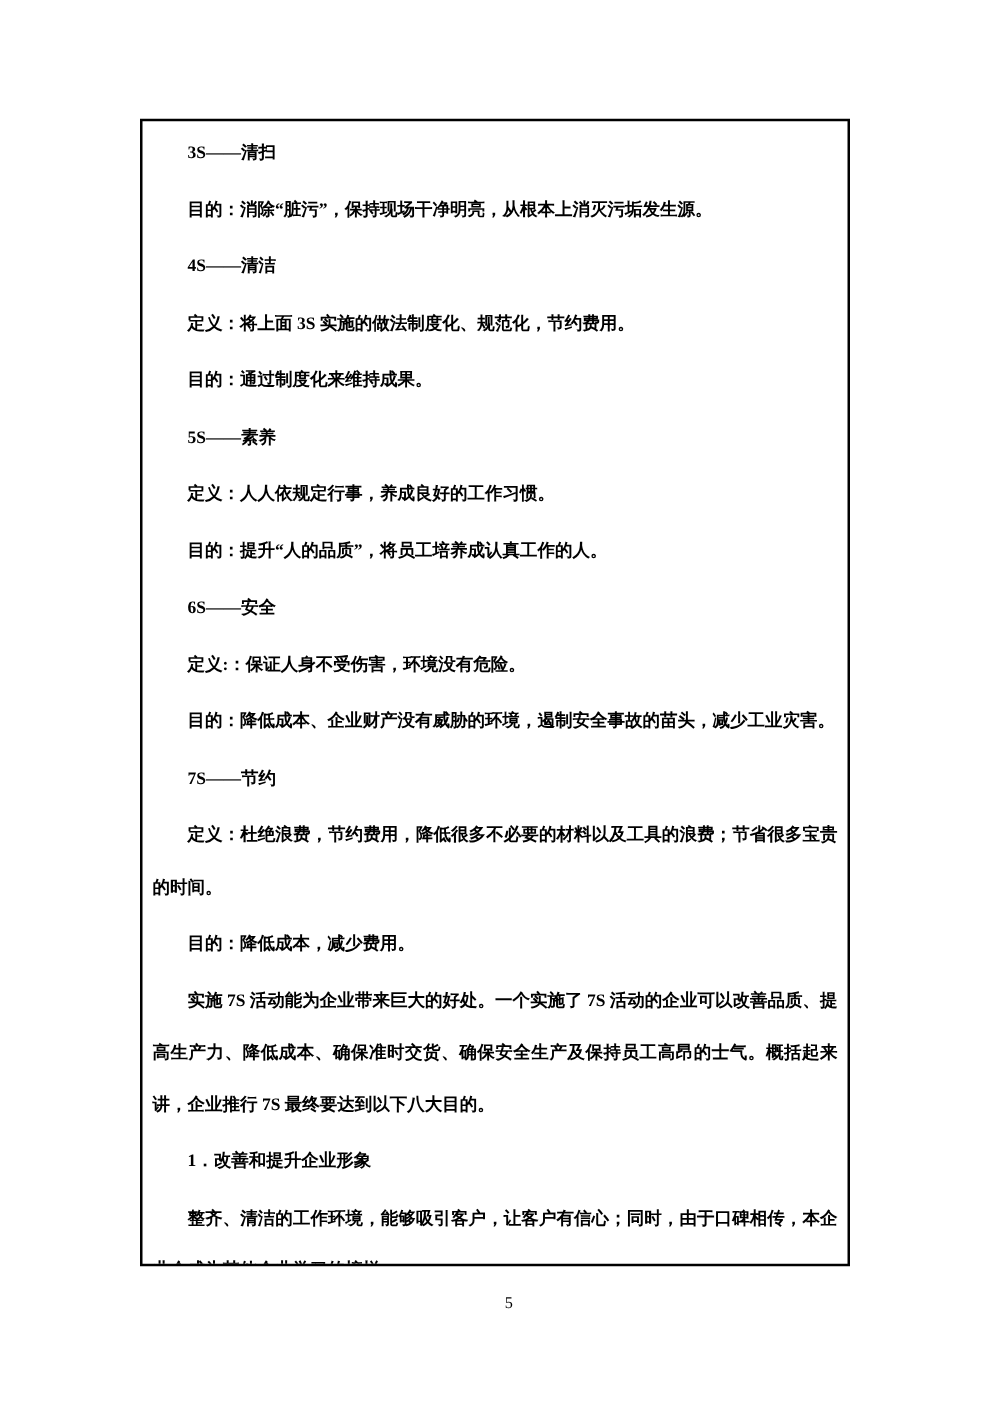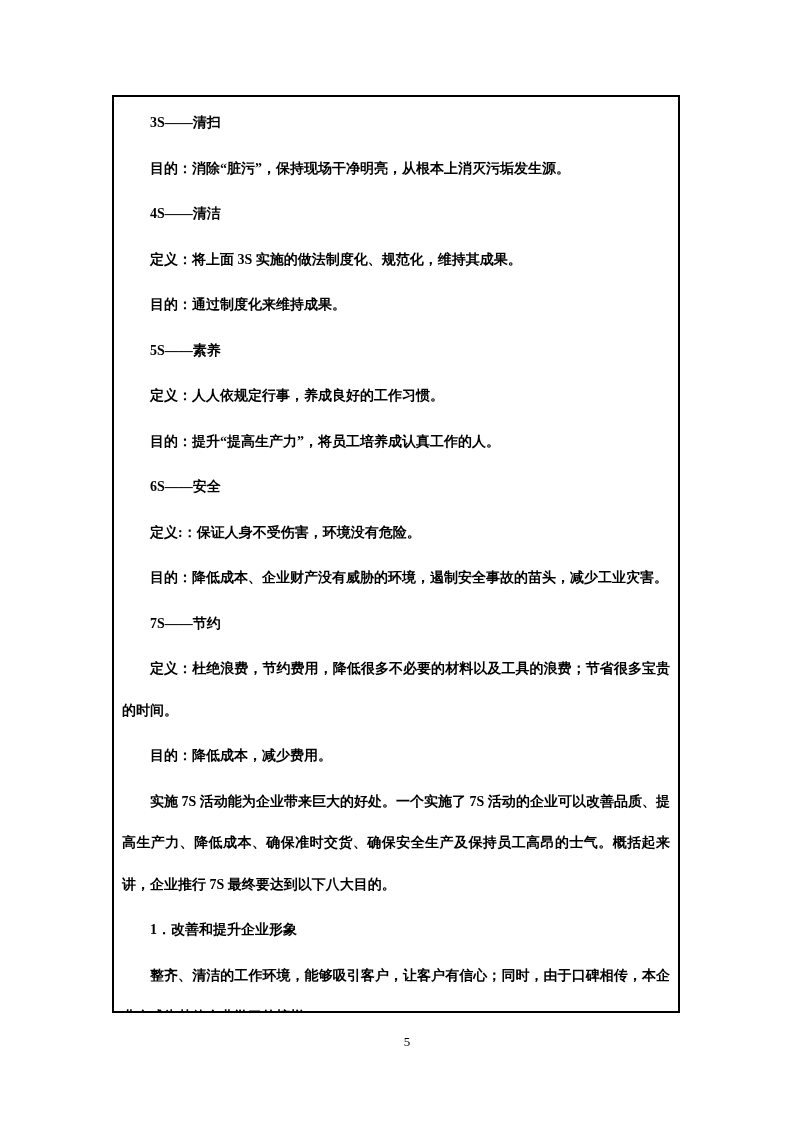--- a/index.html
+++ b/index.html
@@ -48,25 +48,25 @@
     line-height: 18px;
   }
 </style>
 </head>
 <body>
 
 <div class="doc-cell">
   <p>3S——清扫</p>
   <p>目的：消除“脏污”，保持现场干净明亮，从根本上消灭污垢发生源。</p>
   <p>4S——清洁</p>
-  <p>定义：将上面 3S 实施的做法制度化、规范化，维持其成果。</p>
+  <p>定义：将上面 3S 实施的做法制度化、规范化，节约费用。</p>
   <p>目的：通过制度化来维持成果。</p>
   <p>5S——素养</p>
   <p>定义：人人依规定行事，养成良好的工作习惯。</p>
-  <p>目的：提升“提高生产力”，将员工培养成认真工作的人。</p>
+  <p>目的：提升“人的品质”，将员工培养成认真工作的人。</p>
   <p>6S——安全</p>
   <p>定义:：保证人身不受伤害，环境没有危险。</p>
   <p>目的：降低成本、企业财产没有威胁的环境，遏制安全事故的苗头，减少工业灾害。</p>
   <p>7S——节约</p>
   <p>定义：杜绝浪费，节约费用，降低很多不必要的材料以及工具的浪费；节省很多宝贵的时间。</p>
   <p>目的：降低成本，减少费用。</p>
   <p>实施 7S 活动能为企业带来巨大的好处。一个实施了 7S 活动的企业可以改善品质、提高生产力、降低成本、确保准时交货、确保安全生产及保持员工高昂的士气。概括起来讲，企业推行 7S 最终要达到以下八大目的。</p>
   <p>1．改善和提升企业形象</p>
   <p>整齐、清洁的工作环境，能够吸引客户，让客户有信心；同时，由于口碑相传，本企业会成为其他企业学习的榜样。</p>
 </div>

